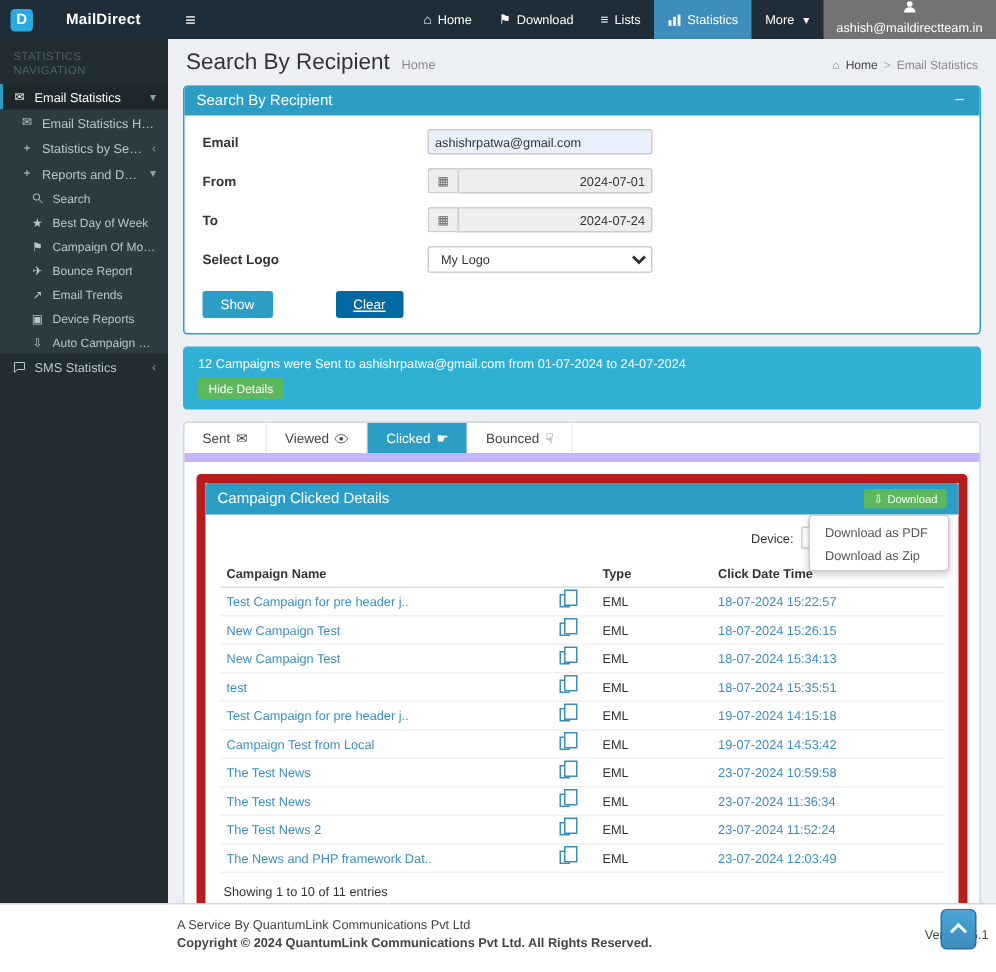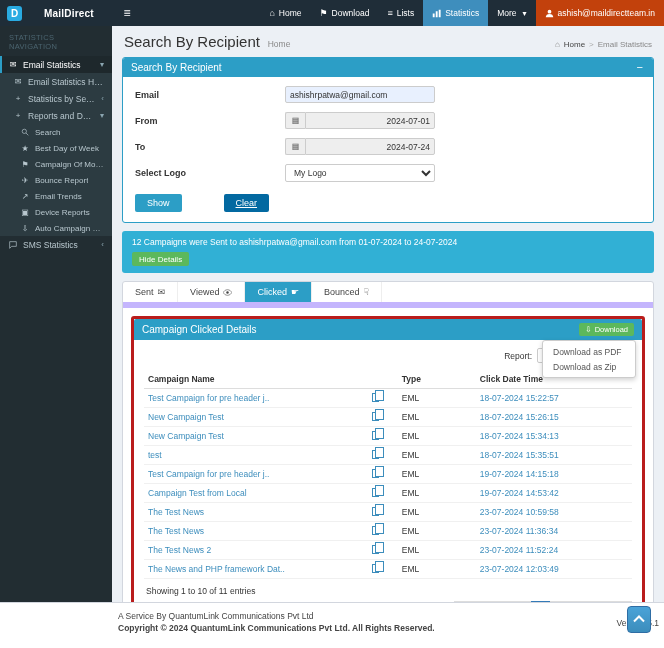--- a/index.html
+++ b/index.html
@@ -11,21 +11,21 @@
   }
   
   .topnav { position:absolute; top:0; left:0; width:664px; height:26px; background:#1f2d38; color:#fff; display:flex; align-items:stretch; z-index:40; }
   .brand { width:112px; display:flex; align-items:center; gap:5px; padding-left:7px; cursor:pointer; }
   .brand-icon { width:15px; height:15px; background:#29abe2; border-radius:3px; color:#fff; font-weight:bold; font-size:10px; display:flex; align-items:center; justify-content:center; }
   .brand-text { font-weight:bold; font-size:10px; letter-spacing:.2px;padding-left:17px; }
   .hamburger { width:30px; display:flex; align-items:center; justify-content:center; font-size:12px; cursor:pointer; }
   .nav-right { margin-left:auto; display:flex; align-items:stretch; }
   .nav-item { display:flex; align-items:center; gap:4px; padding:0 9px; font-size:8.5px; cursor:pointer; white-space:nowrap; }
   .nav-item.active { background:#3e8ebd; }
-  .nav-item.user { background:#c2410c; }
+  .nav-item.user { background:#737373;flex-direction:column; }
   .nav-ico { font-size:9px; line-height:1; display:inline-flex; align-items:center; }
   .caret { font-size:8px; margin-left:2px; }
   
   .sidebar { position:absolute; top:26px; left:0; width:112px; height:576px; background:#222d32; z-index:30; }
   .sidebar-header { color:#4b646f; font-size:7.5px; padding:7px 9px 5px; letter-spacing:.3px; }
   .side-item { display:flex; align-items:center; gap:5px; padding:3.5px 8px; color:#b8c7ce; font-size:8.5px; cursor:pointer; white-space:nowrap; }
   .side-item .ico { width:10px; text-align:center; font-size:8px; display:inline-flex; justify-content:center; flex:none; }
   .side-item .chev { margin-left:auto; font-size:8px; color:#8aa4af; }
   .side-item.top-active { background:#1e282c; color:#fff; border-left:2px solid #2c9ec6; padding-left:6px; }
   .submenu { background:#2c3b41; }
@@ -61,21 +61,21 @@
   .alert { background:#31b0d5; color:#fff; border-radius:3px; padding:6px 10px 7px; margin-bottom:8px; font-size:8.5px; }
   .alert b { font-weight:normal; }
   .hide-btn { background:#5cb85c; color:#fff; border:none; border-radius:2px; font-size:8px; padding:2.5px 7px; margin-top:5px; display:inline-block; cursor:pointer; font-family:"Liberation Sans",sans-serif; }
   
   .tabs-panel { background:#fff; border:1px solid #d2d6de; border-radius:3px; padding-bottom:4px; }
   .tab-bar { display:flex; border-bottom:6px solid #c4b5fd; }
   .tab { padding:5px 12px; font-size:9px; color:#444; border-right:1px solid #eee; display:flex; gap:4px; align-items:center; cursor:pointer; }
   .tab.active { background:#2c9ec6; color:#fff; }
   .tab .t-ico { font-size:9px; line-height:1; display:inline-flex; align-items:center; }
   
-  .inner-panel { margin:8px; border:3px solid #b91c1c; border-radius:3px; background:#fff; }
+  .inner-panel { margin:8px; border:6px solid #b91c1c; border-radius:3px; background:#fff; }
   .inner-heading { background:#2c9ec6; padding:4px 8px; color:#fff; font-size:10px; display:flex; justify-content:space-between; align-items:center; border-radius:2px 2px 0 0; }
   .download-btn { background:#5cb85c; color:#fff; font-size:7.5px; padding:2px 6px; border-radius:2px; display:flex; gap:3px; align-items:center; cursor:pointer; border:none; font-family:"Liberation Sans",sans-serif; }
   .inner-body { padding:8px 10px 6px; position:relative; }
   .search-row { display:flex; justify-content:flex-end; align-items:center; gap:5px; margin-bottom:7px; font-size:8.5px; color:#333; }
   .search-input { width:95px; height:15px; border:1px solid #ccc; border-radius:2px; }
   .dropdown { position:absolute; top:0px; right:6px; background:#fff; border:1px solid #ccc; border-radius:3px; box-shadow:0 2px 5px rgba(0,0,0,.18); z-index:25; min-width:94px; padding:3px 0; }
   .dropdown-item { padding:2.5px 10px; font-size:8.5px; color:#555; white-space:nowrap; cursor:pointer; }
   table.data { width:100%; border-collapse:collapse; font-size:8.5px; }
   table.data th { text-align:left; padding:4px; border-bottom:1px solid #ddd; font-weight:bold; cursor:pointer; }
   table.data td { padding:3.5px 4px; border-bottom:1px solid #f0f0f0; }
@@ -304,21 +304,21 @@
         </button>
       </div>
       <div class="inner-body">
 
         <div class="dropdown">
           <div class="dropdown-item">Download as PDF</div>
           <div class="dropdown-item">Download as Zip</div>
         </div>
 
         <div class="search-row">
-          <span>Report:</span>
+          <span>Device:</span>
           <input class="search-input" type="text" style="">
         </div>
 
         <table class="data">
           <thead>
             <tr>
               <th class="col-name">Campaign Name</th>
               <th class="col-ico"></th>
               <th class="col-type">Type</th>
               <th class="col-date">Click Date Time</th>

